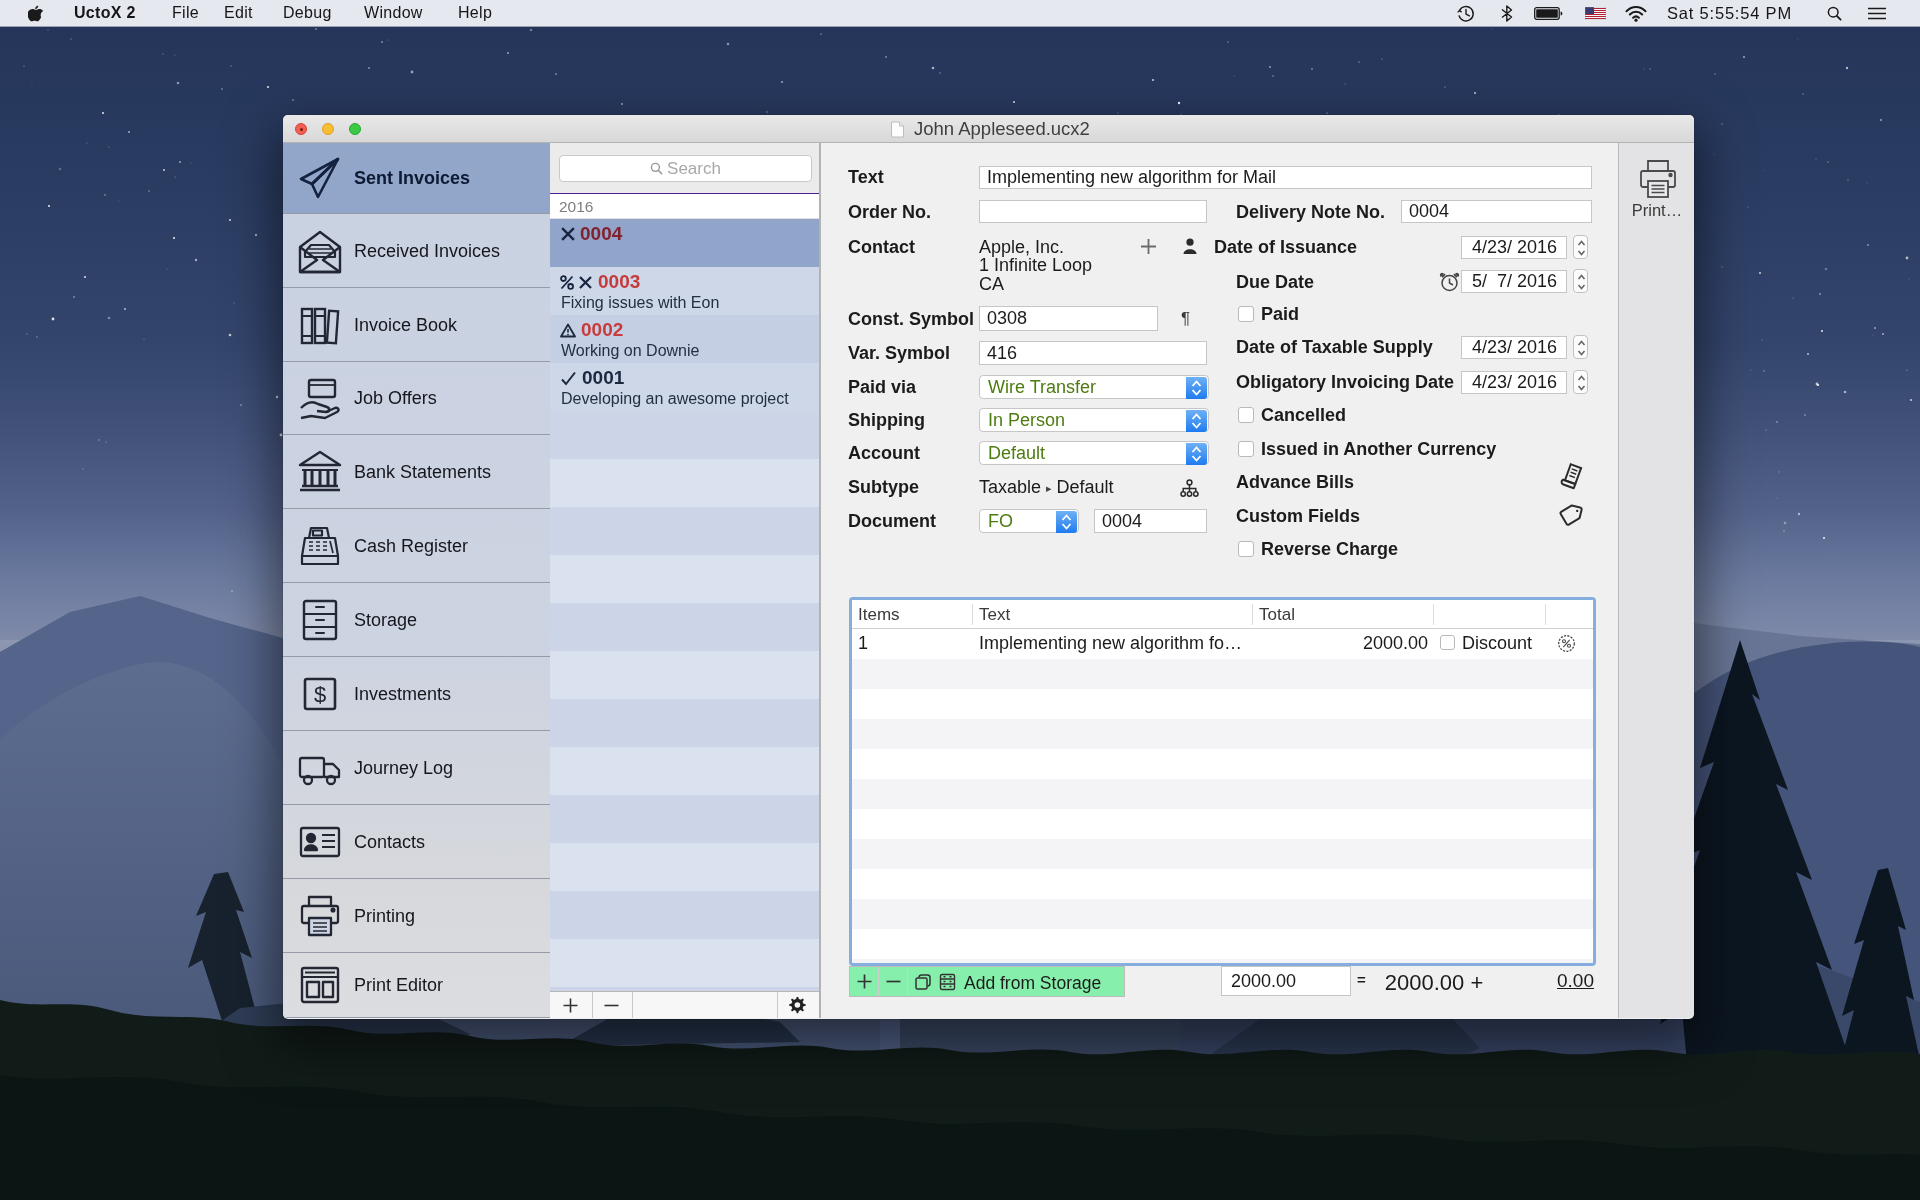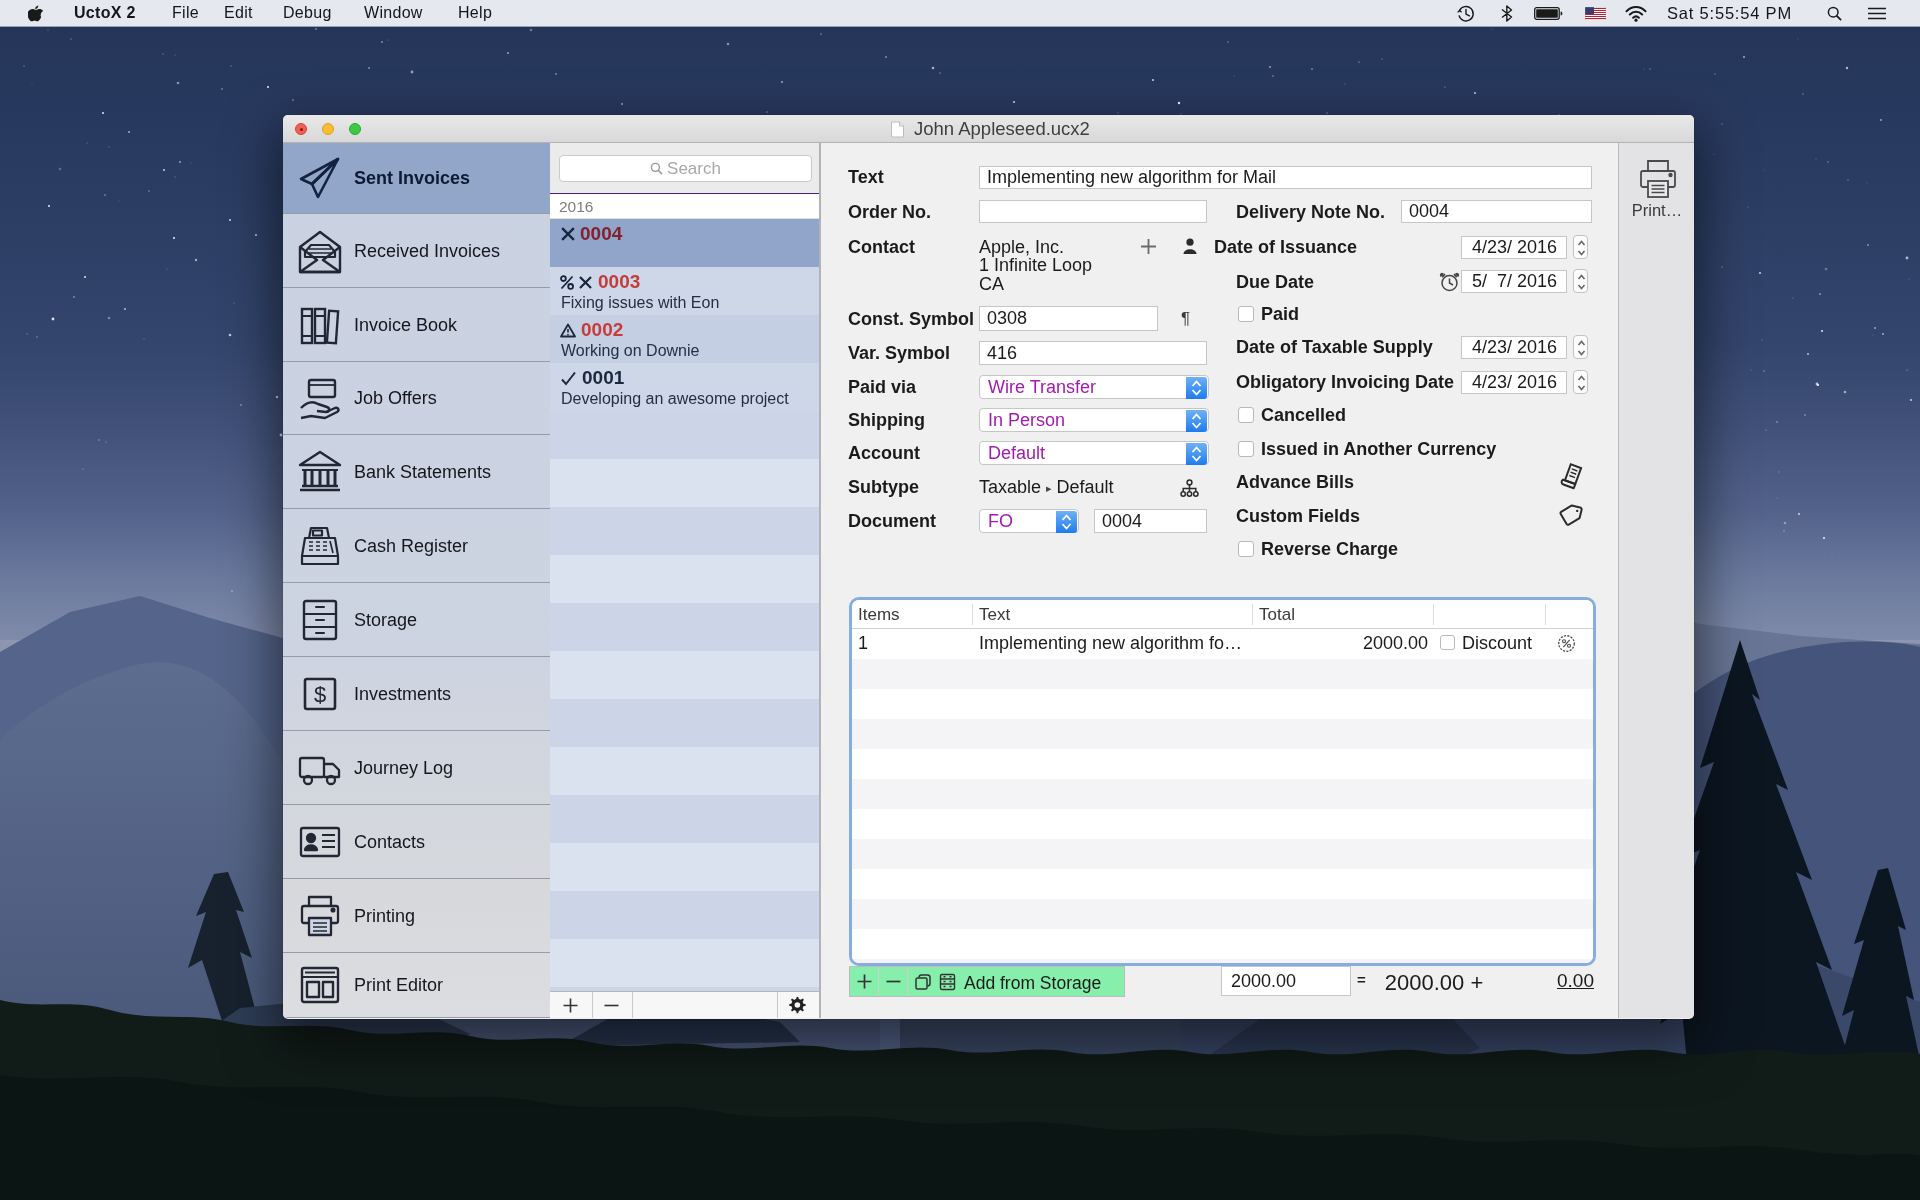--- a/index.html
+++ b/index.html
@@ -31,24 +31,24 @@
 .num{font-weight:bold;font-size:19px;}
 #midbotbar{position:absolute;left:0;top:848px;width:270px;height:27px;background:#f7f7f8;border-top:1px solid #b6b6b6;}
 #midbotbar .dv{position:absolute;top:0;width:1px;height:27px;background:#c8c8c8;}
 
 #form{position:absolute;left:537px;top:28px;width:798px;height:875px;background:#f0f0f1;border-left:1px solid #b4b4b4;}
 .flabel{position:absolute;font-size:18px;font-weight:bold;color:#1b1b1b;white-space:nowrap;}
 .tfield{position:absolute;background:#fff;border:1px solid #c6c6c6;font-size:18px;color:#1b1b1b;padding-left:7px;white-space:nowrap;overflow:hidden;}
 .ftext{position:absolute;font-size:18px;color:#1b1b1b;white-space:nowrap;}
 .chk{position:absolute;width:16px;height:16px;background:#fff;border:1px solid #b9b9b9;border-radius:3px;}
 .stepper{position:absolute;width:15px;height:24px;background:#fcfcfc;border:1px solid #c2c2c2;border-radius:4px;}
-.dd{position:absolute;background:#fff;border:1px solid #c6c6c6;border-radius:4px;font-size:18px;color:#a21caf;}
+.dd{position:absolute;background:#fff;border:1px solid #c6c6c6;border-radius:4px;font-size:18px;color:#4d7c0f;}
 .ddbtn{position:absolute;right:1px;top:1px;width:21px;border-radius:0 3px 3px 0;background:linear-gradient(#6fb1f5,#1e7bf0);}
 
-#tblwrap{position:absolute;left:28px;top:454px;width:747px;height:369px;background:#fff;border:3px solid #85aede;border-radius:10px;overflow:hidden;}
+#tblwrap{position:absolute;left:28px;top:454px;width:747px;height:369px;background:#fff;border:3px solid #85aede;border-radius:4px;overflow:hidden;}
 #tblhead{position:absolute;left:0;top:0;width:741px;height:29px;background:#fff;border-bottom:1px solid #d0d0d0;font-size:17px;color:#3a3a3a;}
 #tblhead span{position:absolute;top:0;line-height:29px;}
 #tblhead .cdv{position:absolute;top:4px;width:1px;height:21px;background:#dcdcdc;}
 .trow{position:absolute;left:0;width:741px;height:30px;}
 
 #rightstrip{position:absolute;left:1335px;top:28px;width:76px;height:875px;background:#e3e3e5;border-left:1px solid #b9b9b9;border-radius:0 0 5px 0;}
 </style></head>
 <body>
 <div id="desk">
 <svg id="wall" width="1920" height="1200" viewBox="0 0 1920 1200">

